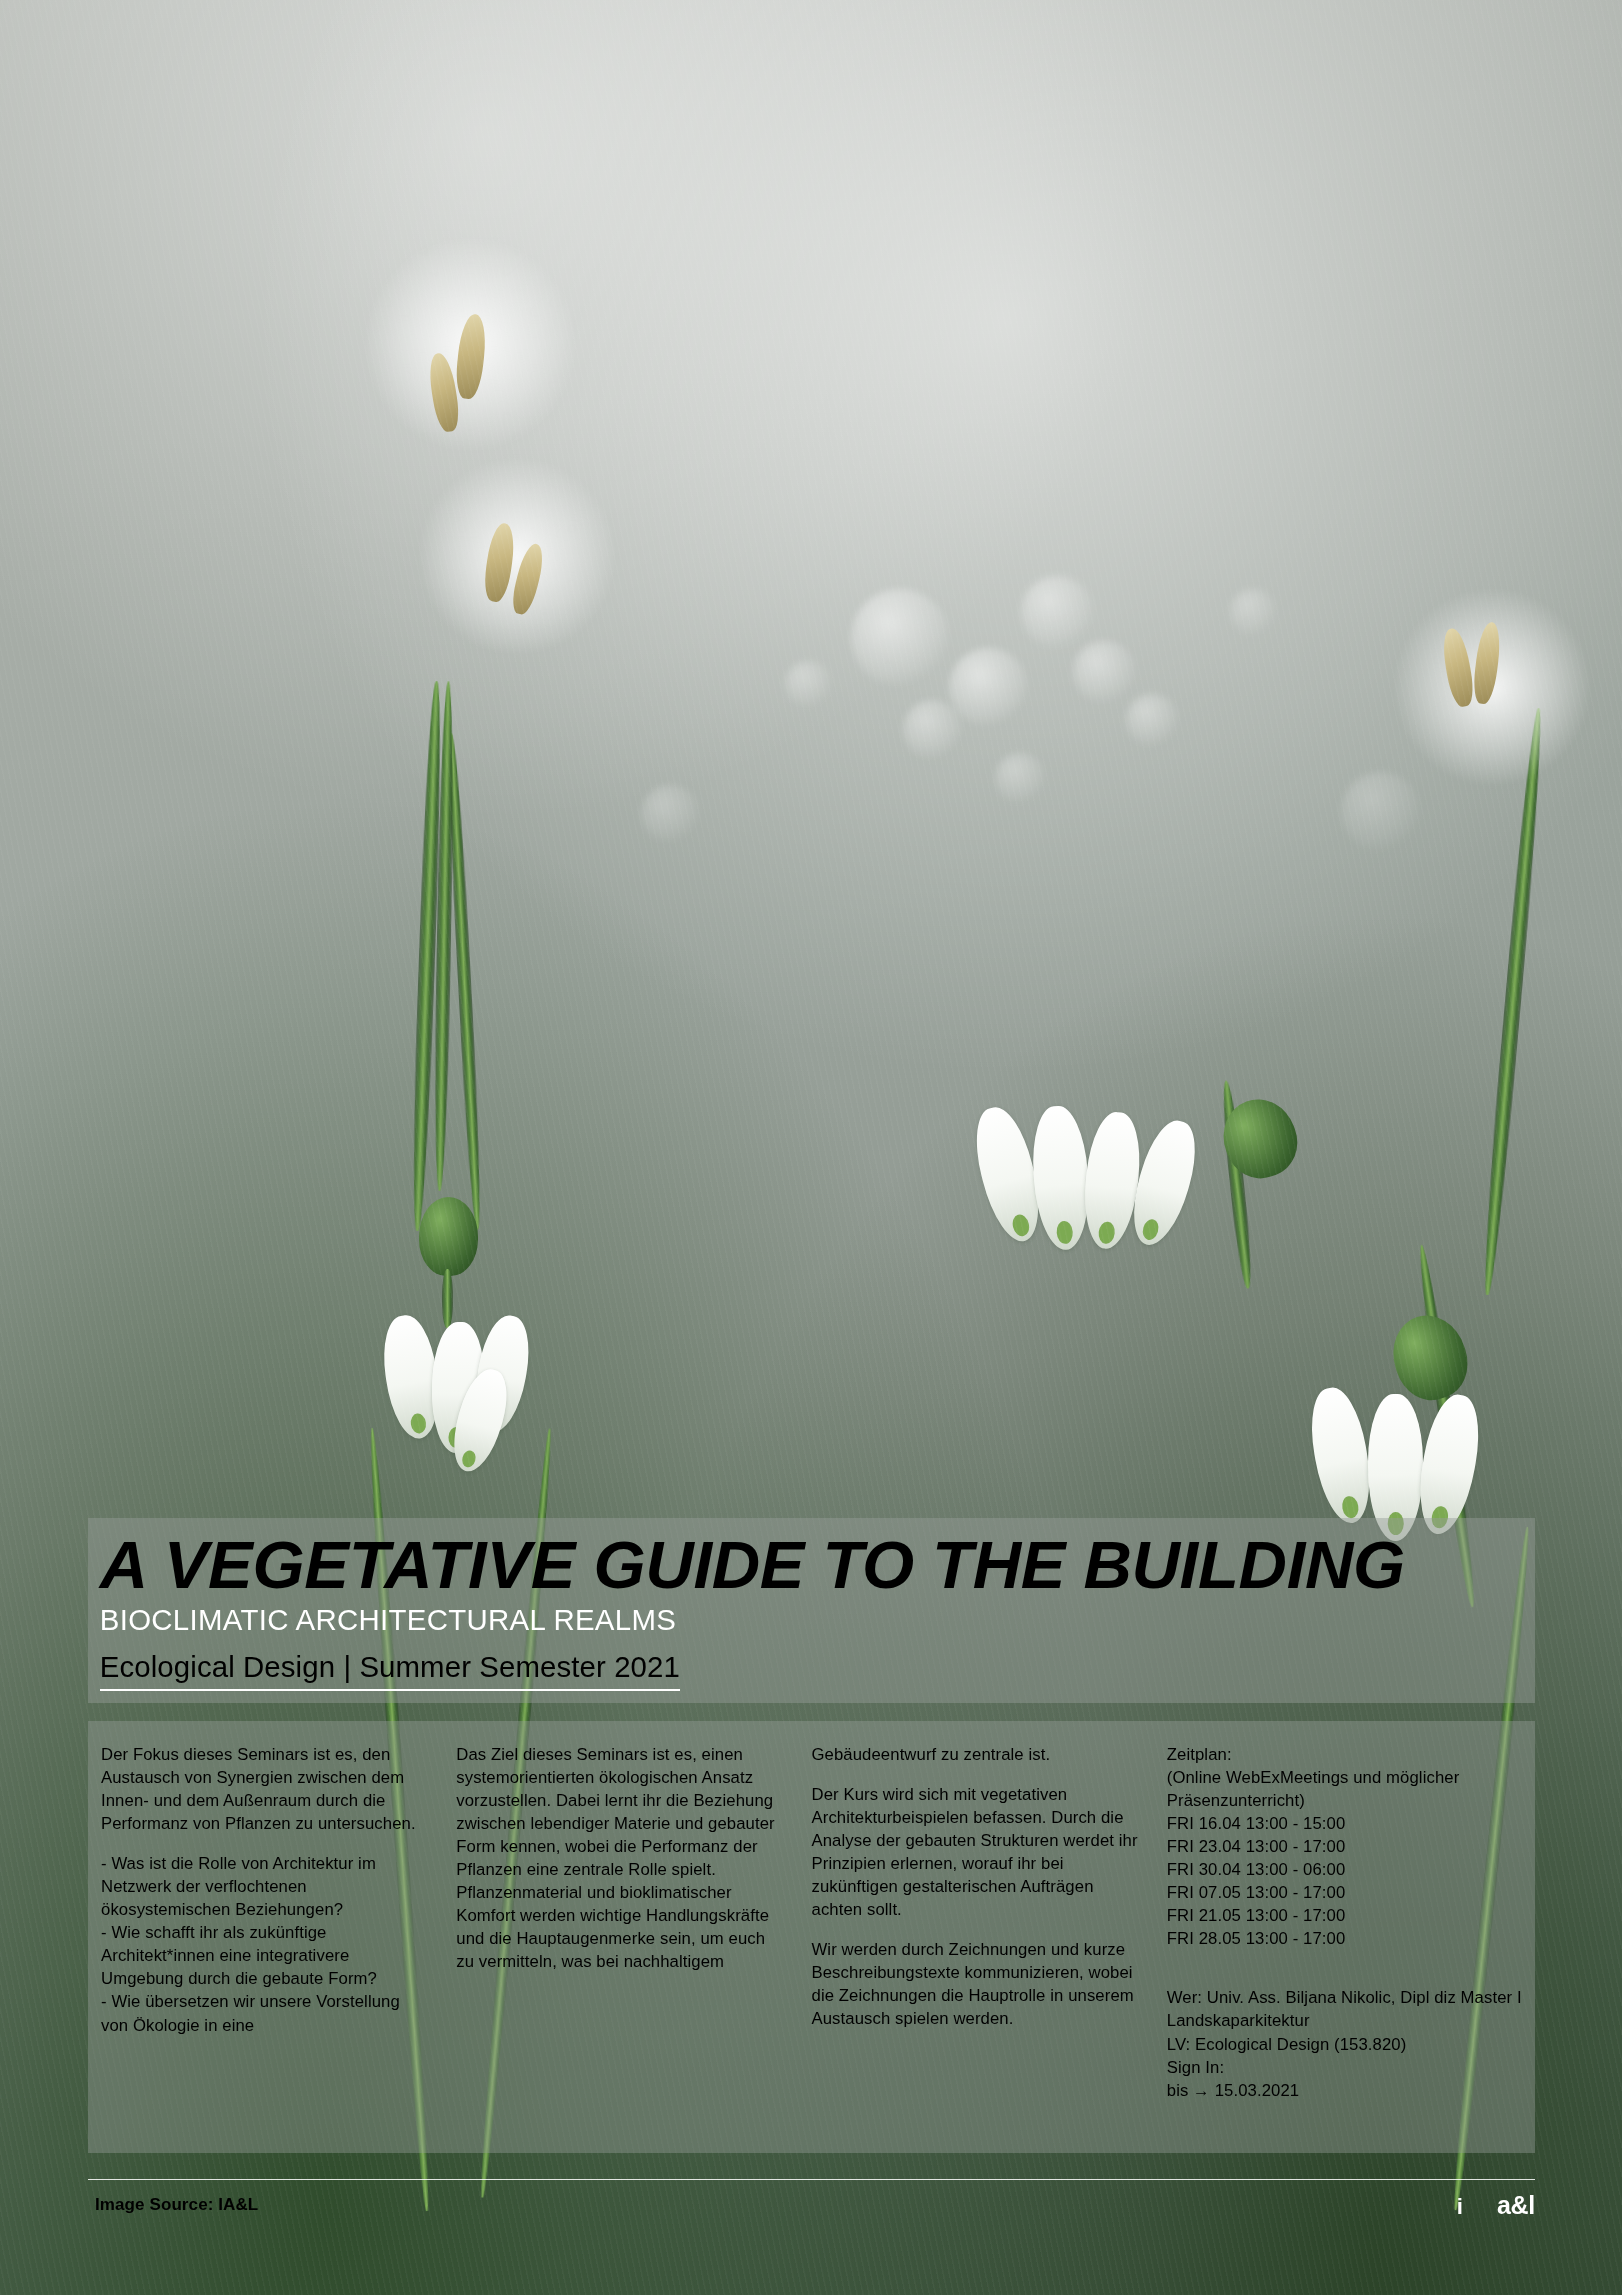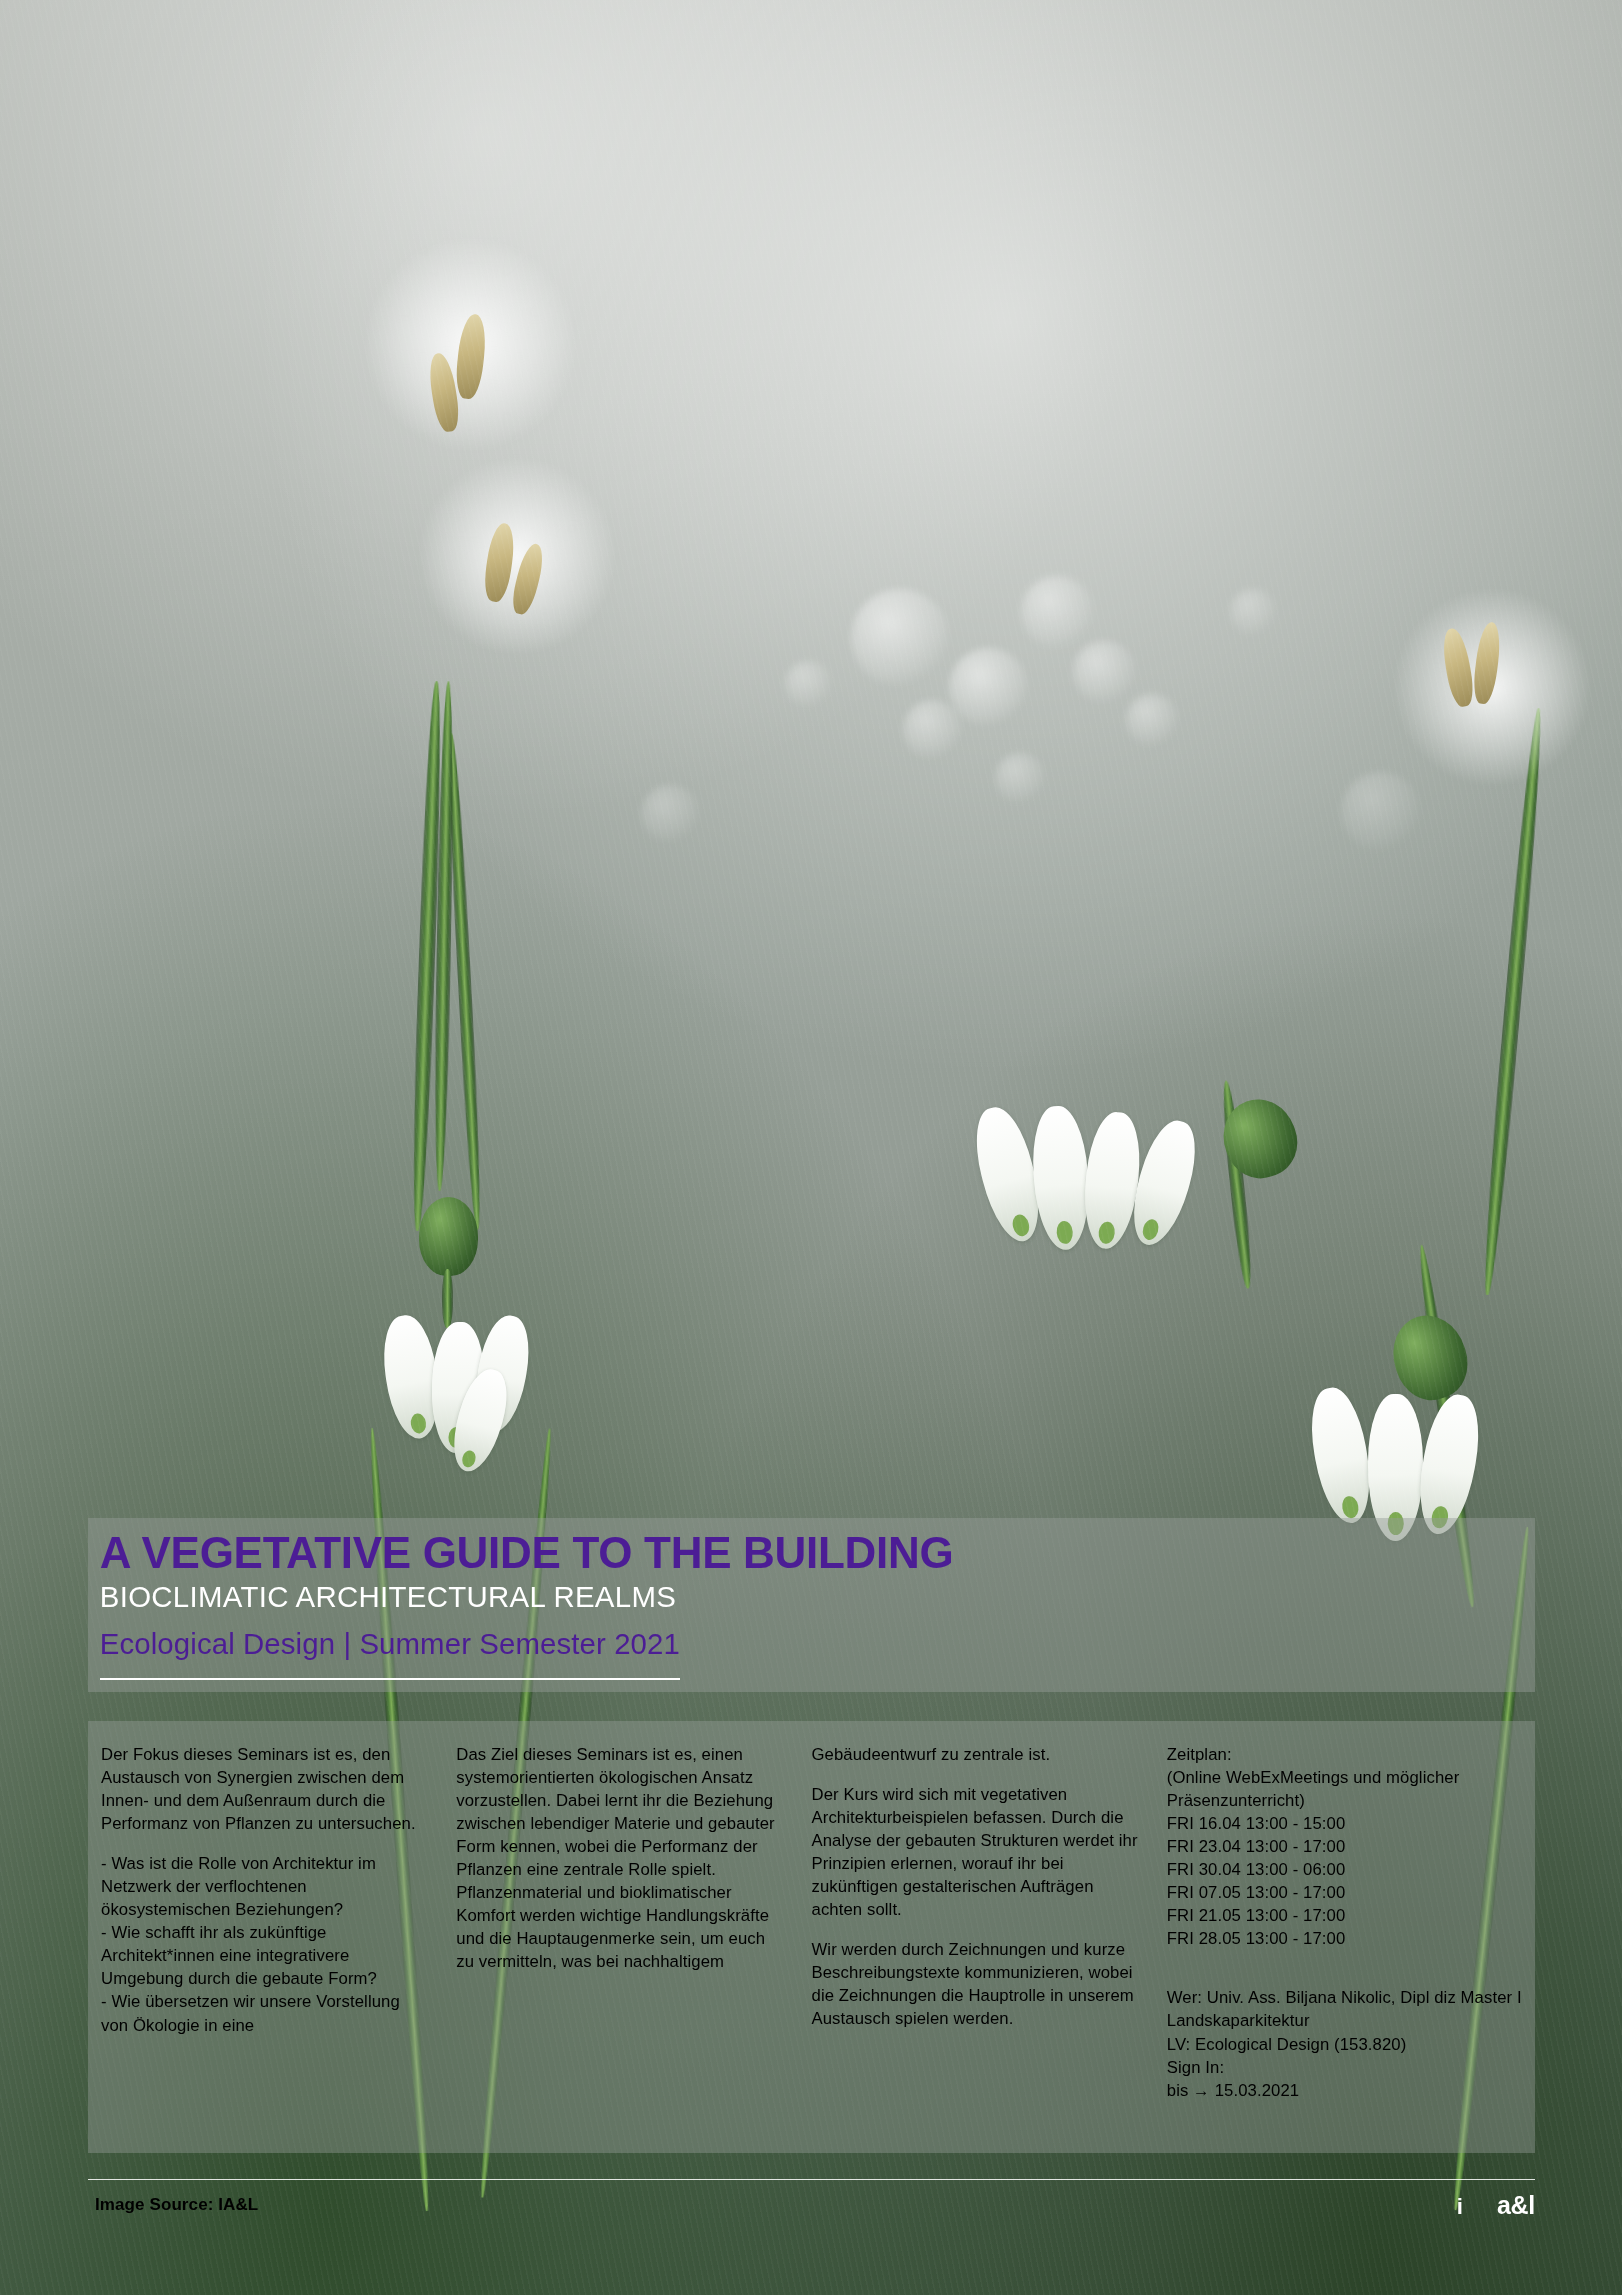--- a/index.html
+++ b/index.html
@@ -89,44 +89,45 @@
   .title-block {
     position: absolute;
     left: 88px;
     top: 1518px;
     width: 1447px;
     background: rgba(150,158,152,0.45);
     padding: 9.2px 11.8px 11.8px 11.8px;
     box-sizing: border-box;
   }
   .main-title {
-    color: #4c1d95;
-    font-size: 44px;
+    color: #000000;
+    font-size: 67px;
     line-height: 1.0;
     font-weight: 700;
     letter-spacing: -0.3px;
     margin: 3.9px 0 6.5px 0;
     white-space: nowrap;
+    font-style: italic;
   }
   .subtitle {
     color: #ffffff;
     font-size: 29.4px;
     line-height: 1.05;
     font-weight: 400;
     letter-spacing: 0.3px;
     margin-bottom: 14.4px;
   }
   .course-line {
-    color: #4c1d95;
+    color: #000000;
     font-size: 29.4px;
     font-weight: 400;
     letter-spacing: 0.1px;
     display: inline-block;
     border-bottom: 2px solid #ffffff;
-    padding-bottom: 17px;
+    padding-bottom: 5px;
   }
 
   
   .body-block {
     position: absolute;
     left: 88px;
     top: 1721px;
     width: 1447px;
     height: 432px;
     background: rgba(150,158,152,0.42);

